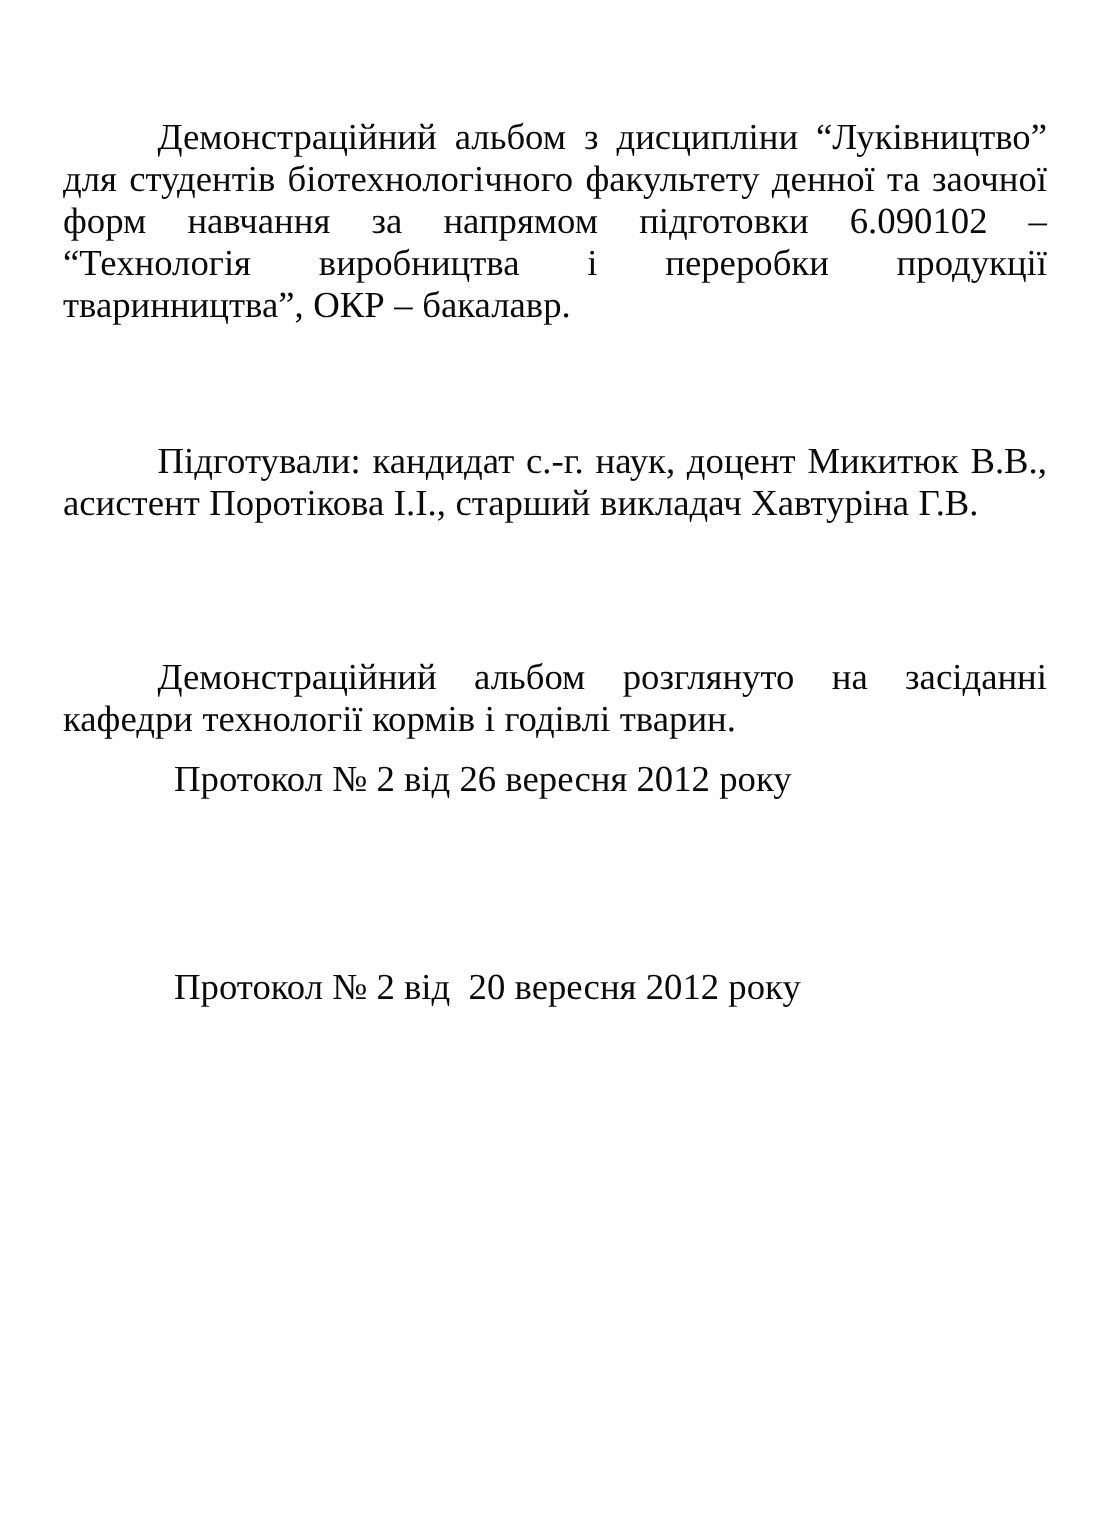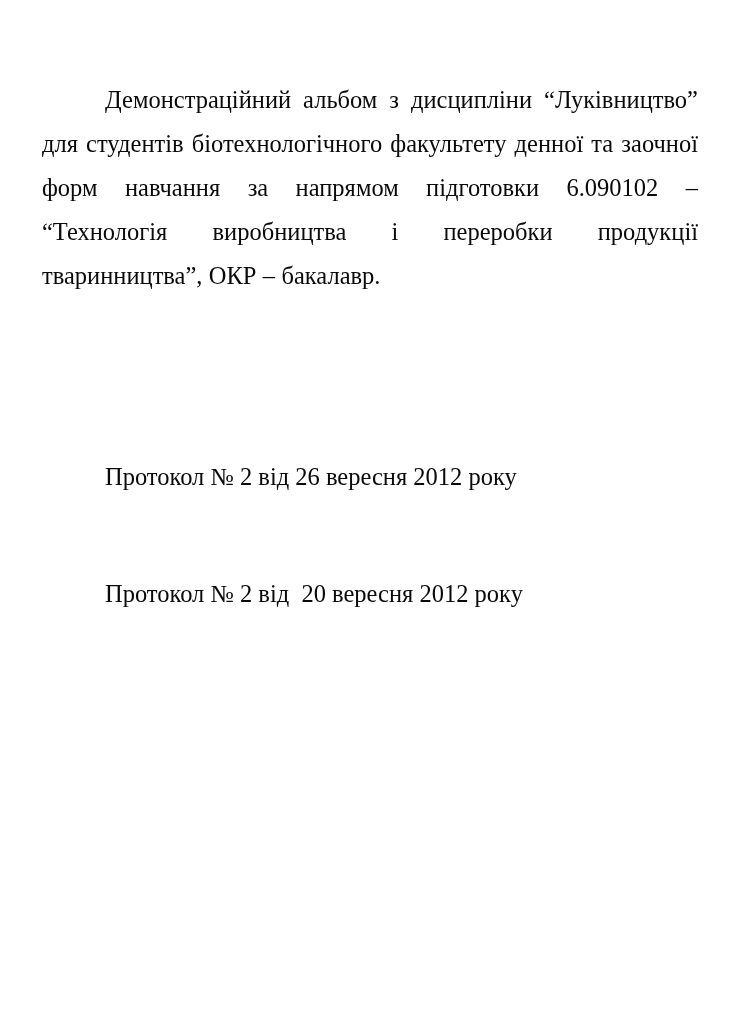--- a/index.html
+++ b/index.html
@@ -27,31 +27,31 @@
   .content {
     position: absolute;
     left: 42px;
     top: 78px;
     width: 656px;
   }
 
   .para {
     margin: 0;
     font-size: 24.5px;
-    line-height: 44px;
+    line-height: 28px;
     text-align: justify;
     text-justify: inter-word;
     text-indent: 63px;
     -webkit-hyphens: none;
     hyphens: none;
     word-spacing: 0.01em;
   }
 
   .protocol {
-    margin: 0;
+    margin: 11px;
     font-size: 24.5px;
     line-height: 30.6px;
     text-align: left;
     text-indent: 63px;
     white-space: pre-wrap;
   }
 
   .gap-1 { height: 76px; }
   .gap-2 { height: 88px; }
   .gap-3 { height: 86px; }
@@ -59,23 +59,25 @@
 </head>
 <body>
 
 <div class="page">
   <div class="content">
 
     <p class="para">Демонстраційний альбом з дисципліни “Луківництво” для студентів біотехнологічного факультету денної та заочної форм навчання за напрямом підготовки 6.090102 – “Технологія виробництва і переробки продукції тваринництва”, ОКР – бакалавр.</p>
 
     <div class="gap-1"></div>
 
+    <p class="para">Підготували: кандидат с.-г. наук, доцент Микитюк В.В., асистент Поротікова І.І., старший викладач Хавтуріна Г.В.</p>
 
     <div class="gap-2"></div>
 
+    <p class="para">Демонстраційний альбом розглянуто на засіданні кафедри технології кормів і годівлі тварин.</p>
 
     <p class="protocol">Протокол № 2 від 26 вересня 2012 року</p>
 
     <div class="gap-3"></div>
 
 
     <p class="protocol">Протокол № 2 від  20 вересня 2012 року</p>
 
   </div>
 </div>

